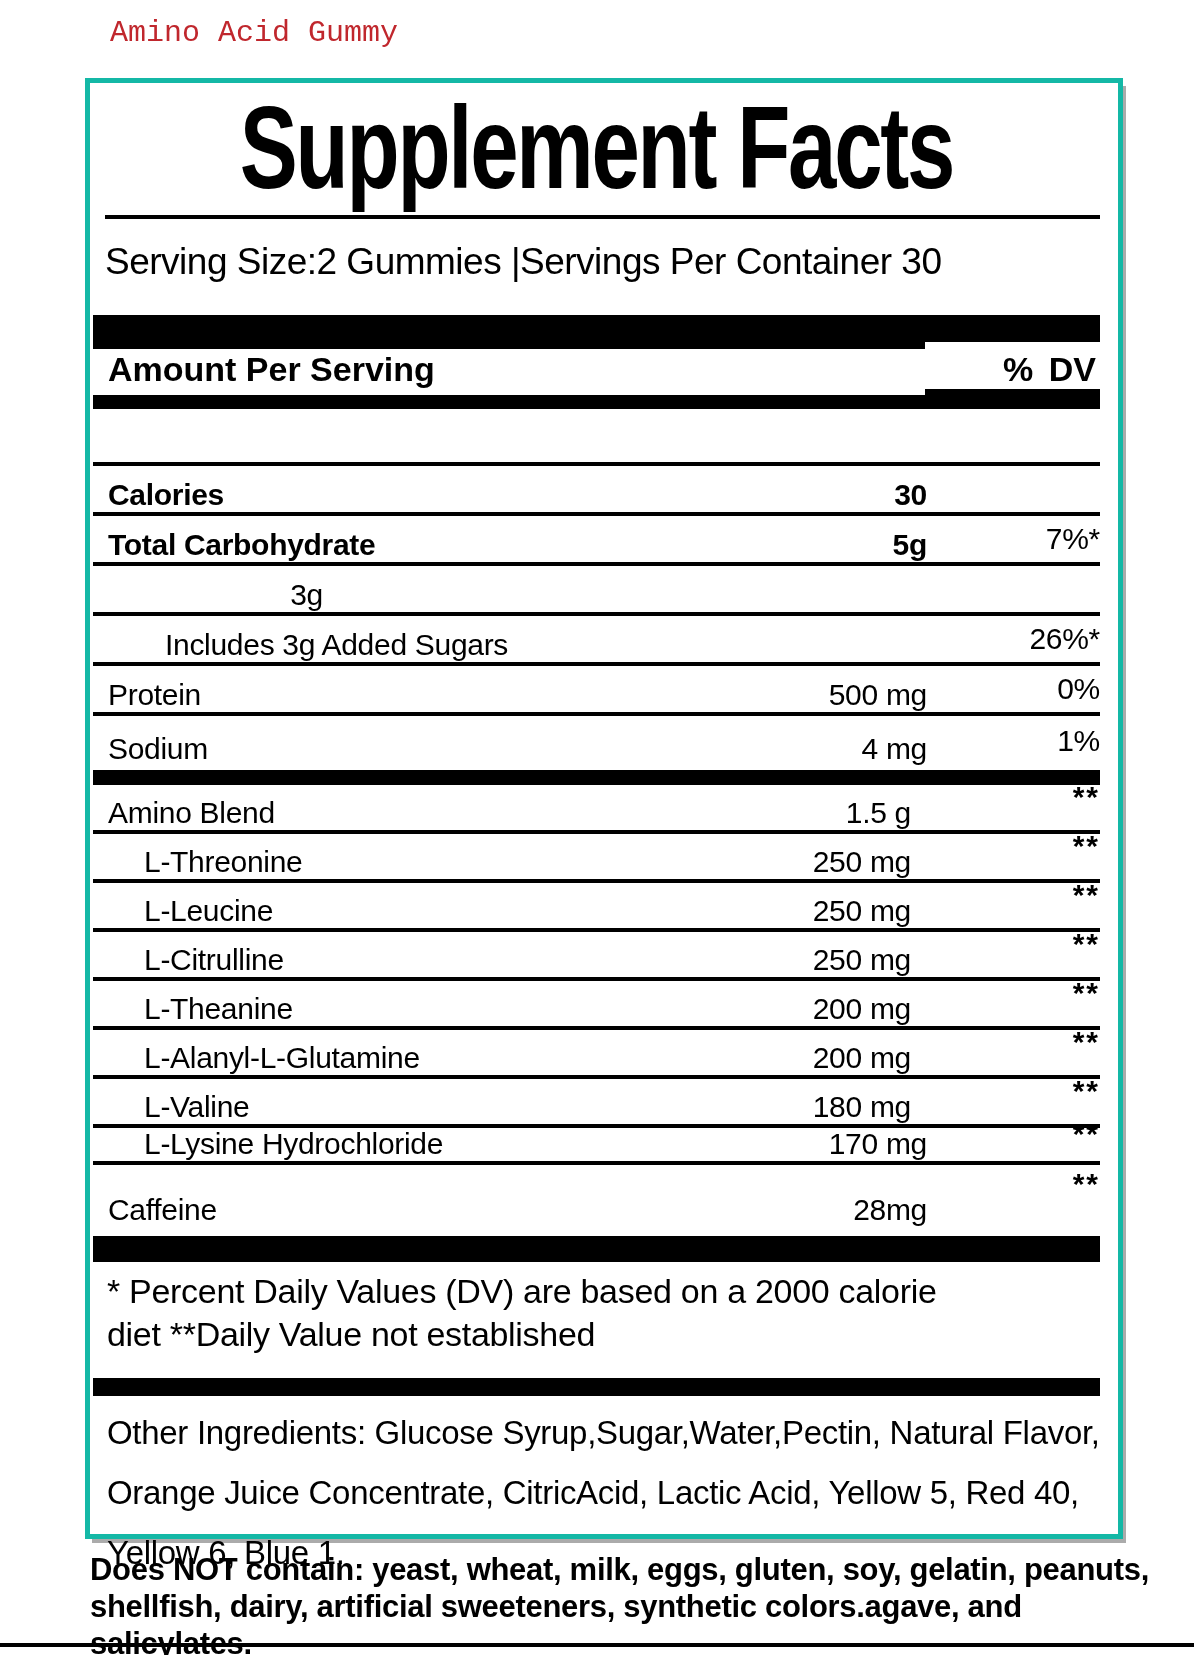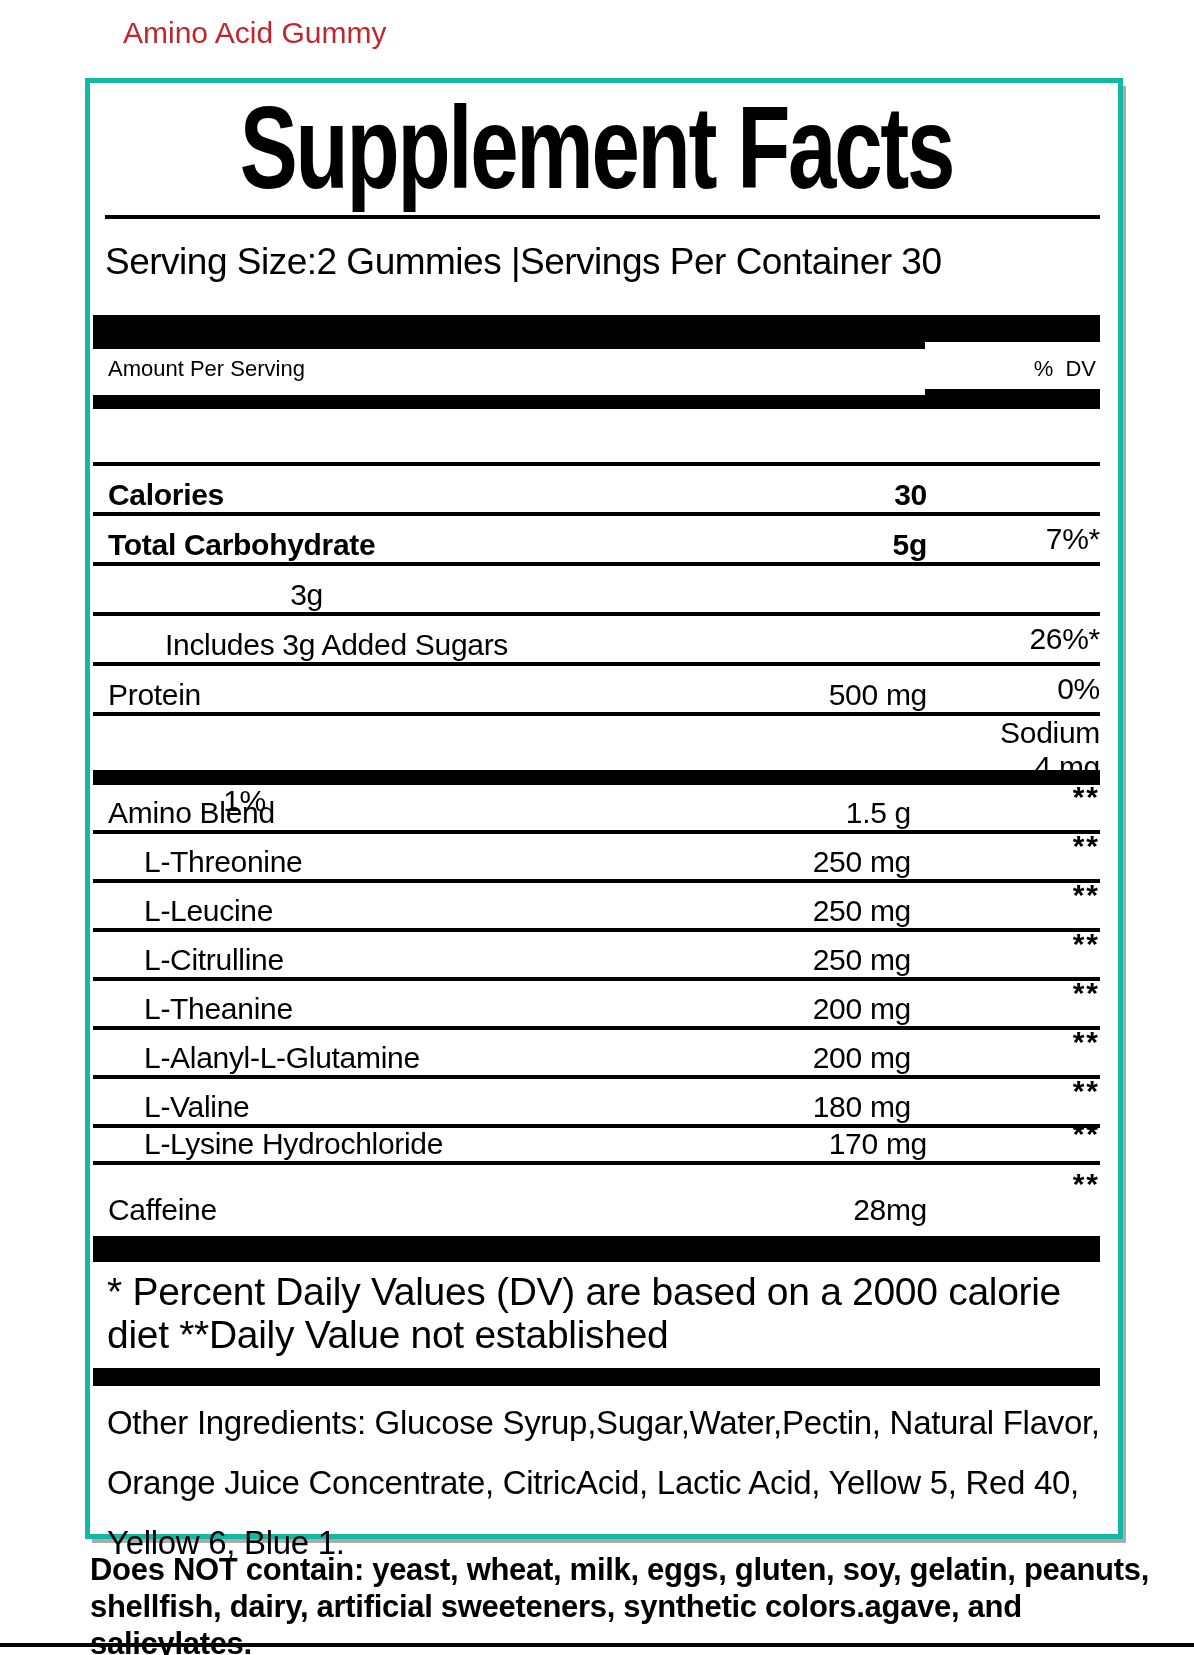--- a/index.html
+++ b/index.html
@@ -1,68 +1,68 @@
 <!DOCTYPE html>
 <html><head>
 <meta charset="utf-8">
 <style>
   html,body{margin:0;padding:0;background:#ffffff;}
   .canvas{
     position:relative;width:1194px;height:1655px;background:#fff;overflow:hidden;
     font-family:"Liberation Sans","DejaVu Sans",sans-serif;color:#000;
   }
   .product-title{
-    position:absolute;left:123px;top:16px;font-size:30px;font-weight:400;
-    color:#c0272d;letter-spacing:0px;
+    position:absolute;left:110px;top:16px;font-size:30px;font-weight:400;
+    color:#c0272d;letter-spacing:0px;font-family:Liberation Mono, monospace;
   }
   .facts-box{
     position:absolute;left:85px;top:78px;width:1038px;height:1461px;
     border:5px solid #14b8a6;box-sizing:border-box;background:#fff;
     box-shadow:5px 6px 0 -2px #ababab;
   }
   .inner{margin:0 18px 0 3px;}
   .sf-title{
     margin-top:14px;height:102px;line-height:102px;text-align:center;
     font-size:116px;font-weight:700;letter-spacing:-3px;white-space:nowrap;
     transform:scaleX(0.75);transform-origin:50% 50%;
   }
   .hr-thin{height:4px;background:#000;margin:16px 0 0 12px;}
   .serving{font-size:37px;margin:22px 0 0 12px;letter-spacing:-0.5px;}
   .bar-top{margin-top:32px;height:34px;display:flex;align-items:flex-start;}
   .bar-top .seg-l{width:832px;height:34px;background:#000;}
   .bar-top .seg-r{flex:1;height:27px;background:#000;}
-  .aps-row{height:40px;display:flex;align-items:center;font-size:22px;font-weight:400;justify-content:space-between;}
+  .aps-row{height:40px;display:flex;align-items:center;font-size:34px;font-weight:700;justify-content:space-between;}
   .aps-lbl{flex:1;padding-left:15px;}
   .aps-dv{width:173px;text-align:right;padding-right:4px;word-spacing:6px;}
   .bar-bot{height:20px;display:flex;align-items:flex-end;}
   .bar-bot .seg-l{width:832px;height:14px;background:#000;}
   .bar-bot .seg-r{flex:1;height:20px;background:#000;}
   .tbl-gap{height:53px;}
   .row{
     height:50px;box-sizing:border-box;border-bottom:4px solid #000;
     display:flex;align-items:flex-end;font-size:30px;letter-spacing:-0.3px;
   }
   .row.r-first{border-top:4px solid #000;height:54px;}
-  .row.no-bb{border-bottom:none;flex-direction:column;}
+  .row.no-bb{border-bottom:none;}
   .row.ra{height:49px;gap:16px;}
   .row.r-last-amino{height:37px;}
   .lbl{flex:1;padding-left:15px;}
   .lbl.ind1{padding-left:51px;}
   .lbl.ind2{padding-left:72px;}
   .amt{width:230px;text-align:right;}
   .dv{width:173px;align-self:stretch;display:flex;justify-content:flex-end;align-items:center;}
   .b{font-weight:700;}
   .dv-star{font-weight:700;letter-spacing:2px;}
   .raised .dv-star{position:relative;top:-11px;}
   .bar-mid{height:15px;background:#000;margin-top:4px;}
   .caffeine-row{height:71px;border-bottom:none;align-items:flex-end;padding-bottom:9px;}
   .caffeine-row .dv{align-items:flex-end;}
   .caffeine-row .dv-star{position:relative;top:-26px;}
   .bar-caf{height:26px;background:#000;}
-  .footnote{font-size:39px;line-height:43px;padding:8px 0 12px 14px;letter-spacing:-0.3px;}
+  .footnote{font-size:34px;line-height:43px;padding:8px 0 22px 14px;letter-spacing:-0.3px;}
   .bar-fn{height:18px;background:#000;}
   .other-ing{font-size:33px;line-height:60px;padding:7px 0 0 14px;letter-spacing:-0.3px;}
   .disclaimer{
     position:absolute;left:90px;top:1551px;width:1060px;
     font-size:31px;font-weight:700;line-height:37px;letter-spacing:-0.3px;
   }
   .bottom-rule{position:absolute;left:0;top:1643px;width:1194px;height:4px;background:#000;}
 </style>
 </head>
 <body>

